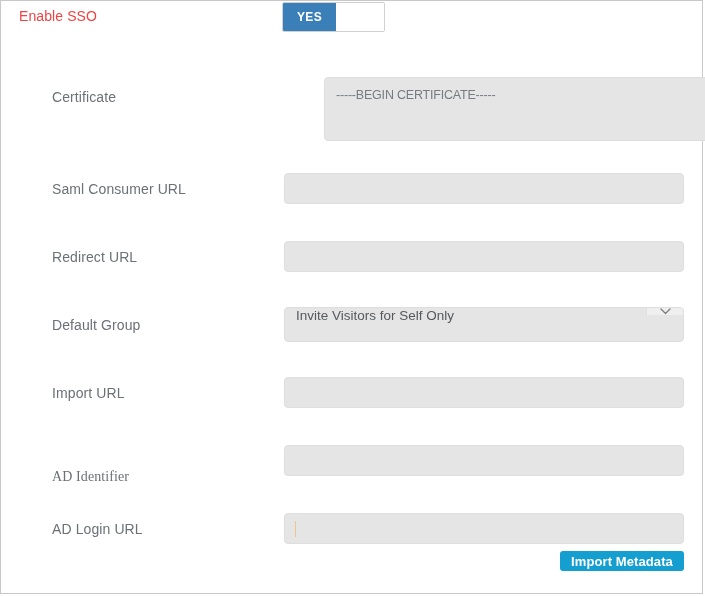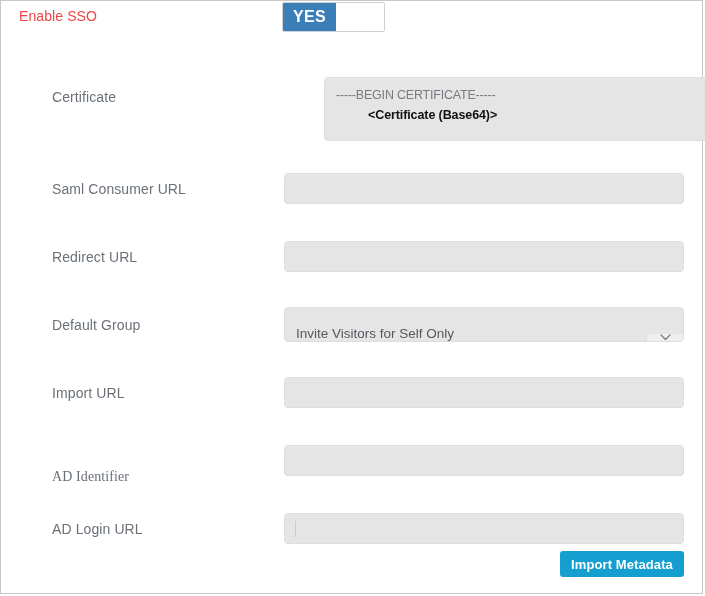--- a/index.html
+++ b/index.html
@@ -50,21 +50,21 @@
     border-radius: 2px;
     background: #ffffff;
     display: flex;
     overflow: hidden;
   }
   .toggle-on {
     width: 53px;
     height: 100%;
     background: #3a7fb8;
     color: #ffffff;
-    font-size: 16px;
+    font-size: 12px;
     font-weight: bold;
     display: flex;
     align-items: center;
     justify-content: center;
     letter-spacing: 0.4px;
   }
   .toggle-off {
     flex: 1;
     background: #ffffff;
   }
@@ -149,21 +149,21 @@
     top: 17px;
     width: 12px;
     height: 23px;
     background: #b5b5b5;
   }
 
   
   .select-box {
     height: 35px;
     display: flex;
-    align-items: flex-end;
+    align-items: flex-start;
     padding: 0;
     overflow: hidden;
   }
   .select-value {
     flex: 1;
     display: flex;
     align-items: center;
     padding-left: 11px;
     font-size: 13.5px;
     color: #55595e;
@@ -187,21 +187,21 @@
     height: 16px;
     background: #e8c98a;
   }
 
   
   .btn-import {
     position: absolute;
     left: 559px;
     top: 550px;
     width: 124px;
-    height: 26px;
+    height: 20px;
     background: #159fd0;
     border: none;
     border-radius: 3px;
     color: #ffffff;
     font-family: "Liberation Sans", sans-serif;
     font-size: 13px;
     font-weight: bold;
     letter-spacing: 0.1px;
     cursor: pointer;
     padding: 0;
@@ -218,21 +218,20 @@
       <div class="toggle-on">YES</div>
       <div class="toggle-off"></div>
     </div>
   </div>
 
   <div class="row" style="top:76px;padding-left:40px;">
     <div class="flabel" style="top:12px;">Certificate</div>
     <div class="field cert-box" style="top:0;">
       <div class="cert-text">
         <div class="cert-line1">-----BEGIN CERTIFICATE-----</div>
-        <div class="cert-line2">&lt;Certificate (Base64)&gt;</div>
       </div>
       <div class="scrollbar">
         <div class="sb-arrow sb-up">
           <svg width="8" height="6" viewBox="0 0 8 6">
               <path d="M4 0 L8 6 L0 6 Z" fill="#7a7a7a"></path>
             </svg>
         </div>
         <div class="sb-thumb"></div>
         <div class="sb-arrow sb-down">
           <svg width="8" height="6" viewBox="0 0 8 6">

